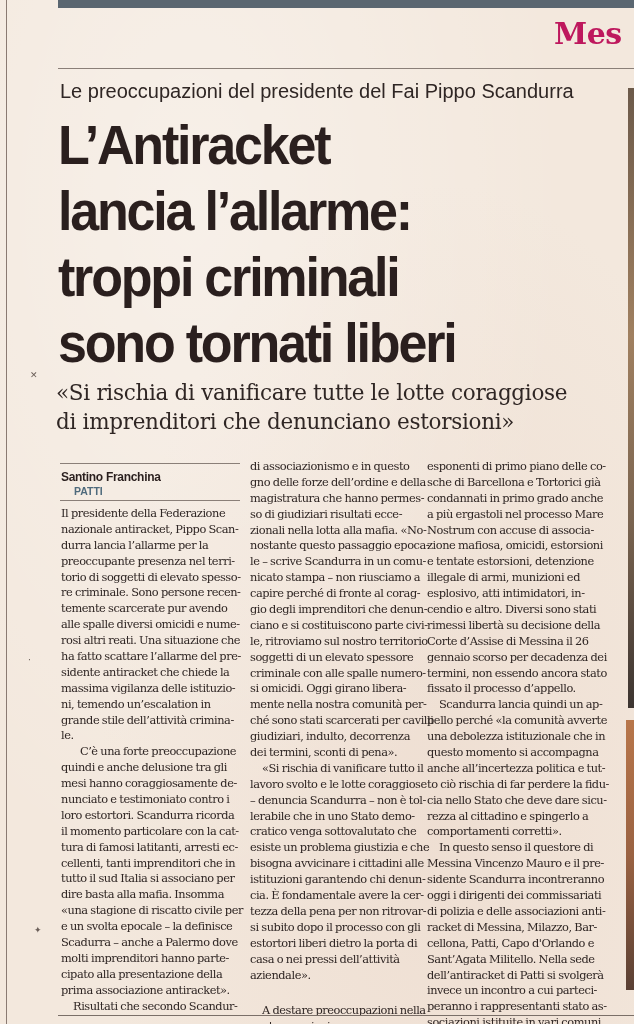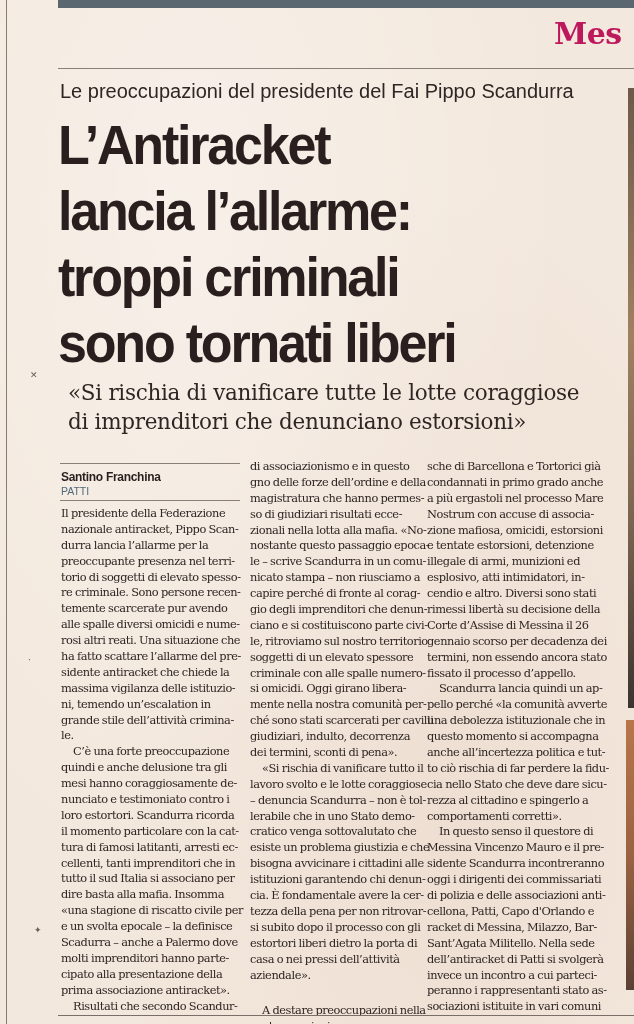--- a/index.html
+++ b/index.html
@@ -35,39 +35,39 @@
     color: #2f2624; white-space: nowrap;
   }
   .headline {
     position: absolute; left: 58px; top: 112px; width: 560px;
     font-family: "Liberation Sans", sans-serif; font-weight: bold;
     font-size: 56px; line-height: 66px; color: #2a1f1e;
     letter-spacing: -2.4px; transform: scaleX(0.93); transform-origin: left top;
   }
   .headline div { white-space: nowrap; }
   .subhead {
-    position: absolute; left: 68px; top: 378px; width: 560px;
+    position: absolute; left: 56px; top: 378px; width: 560px;
     font-family: "DejaVu Serif", serif; font-size: 21.5px; line-height: 29px;
     color: #2f2624; letter-spacing: -0.3px;
   }
   .subhead div { white-space: nowrap; }
   .byline-rule-top {
     position: absolute; left: 60px; top: 463px; width: 180px; height: 1px; background: #8a7f78;
   }
   .byline-rule-bottom {
     position: absolute; left: 60px; top: 500px; width: 180px; height: 1px; background: #8a7f78;
   }
   .author {
     position: absolute; left: 61px; top: 470px;
     font-family: "Liberation Sans", sans-serif; font-weight: bold; font-size: 12px;
     color: #2a1f1e; letter-spacing: -0.3px;
   }
   .location {
-    position: absolute; left: 61px; top: 485px;
-    font-family: "Liberation Sans", sans-serif; font-weight: normal; font-size: 10.5px;
+    position: absolute; left: 74px; top: 485px;
+    font-family: "Liberation Sans", sans-serif; font-weight: bold; font-size: 10.5px;
     color: #4f6a7c;
   }
   .column {
     position: absolute;
     font-family: "DejaVu Serif", serif; font-size: 11.4px; line-height: 15.9px;
     color: #2f2624; letter-spacing: -0.45px; word-spacing: -0.5px;
   }
   .column .line { white-space: nowrap; display: block; height: 15.9px; }
   .col1 { left: 61px; top: 506px; width: 182px; }
   .col2 { left: 250px; top: 459px; width: 180px; }
@@ -124,21 +124,21 @@
     <span class="line">re criminale. Sono persone recen-</span>
     <span class="line">temente scarcerate pur avendo</span>
     <span class="line">alle spalle diversi omicidi e nume-</span>
     <span class="line">rosi altri reati. Una situazione che</span>
     <span class="line">ha fatto scattare l’allarme del pre-</span>
     <span class="line">sidente antiracket che chiede la</span>
     <span class="line">massima vigilanza delle istituzio-</span>
     <span class="line">ni, temendo un’escalation in</span>
     <span class="line">grande stile dell’attività crimina-</span>
     <span class="line">le.</span>
-    <span class="line" style="padding-left: 12px;">C’è una forte preoccupazione</span>
+    <span class="line" style="padding-left: 12px; text-align: center;">C’è una forte preoccupazione</span>
     <span class="line">quindi e anche delusione tra gli</span>
     <span class="line">mesi hanno coraggiosamente de-</span>
     <span class="line">nunciato e testimoniato contro i</span>
     <span class="line">loro estortori. Scandurra ricorda</span>
     <span class="line">il momento particolare con la cat-</span>
     <span class="line">tura di famosi latitanti, arresti ec-</span>
     <span class="line">cellenti, tanti imprenditori che in</span>
     <span class="line">tutto il sud Italia si associano per</span>
     <span class="line">dire basta alla mafia. Insomma</span>
     <span class="line">«una stagione di riscatto civile per</span>
@@ -180,20 +180,21 @@
     <span class="line">cia. È fondamentale avere la cer-</span>
     <span class="line">tezza della pena per non ritrovar-</span>
     <span class="line">si subito dopo il processo con gli</span>
     <span class="line">estortori liberi dietro la porta di</span>
     <span class="line">casa o nei pressi dell’attività</span>
     <span class="line">aziendale».</span>
     <span class="line" style="padding-left: 12px; margin-top: 20px;">A destare preoccupazioni nella</span>
     <span class="line">nostra provincia sono per esem-</span>
   </div>
 <div class="column col3">
+    <span class="line">esponenti di primo piano delle co-</span>
     <span class="line">sche di Barcellona e Tortorici già</span>
     <span class="line">condannati in primo grado anche</span>
     <span class="line">a più ergastoli nel processo Mare</span>
     <span class="line">Nostrum con accuse di associa-</span>
     <span class="line">zione mafiosa, omicidi, estorsioni</span>
     <span class="line">e tentate estorsioni, detenzione</span>
     <span class="line">illegale di armi, munizioni ed</span>
     <span class="line">esplosivo, atti intimidatori, in-</span>
     <span class="line">cendio e altro. Diversi sono stati</span>
     <span class="line">rimessi libertà su decisione della</span>
@@ -208,22 +209,22 @@
     <span class="line">anche all’incertezza politica e tut-</span>
     <span class="line">to ciò rischia di far perdere la fidu-</span>
     <span class="line">cia nello Stato che deve dare sicu-</span>
     <span class="line">rezza al cittadino e spingerlo a</span>
     <span class="line">comportamenti corretti».</span>
     <span class="line" style="padding-left: 12px;">In questo senso il questore di</span>
     <span class="line">Messina Vincenzo Mauro e il pre-</span>
     <span class="line">sidente Scandurra incontreranno</span>
     <span class="line">oggi i dirigenti dei commissariati</span>
     <span class="line">di polizia e delle associazioni anti-</span>
+    <span class="line">racket di Messina, Milazzo, Bar-</span>
     <span class="line">cellona, Patti, Capo d'Orlando e</span>
-    <span class="line">racket di Messina, Milazzo, Bar-</span>
     <span class="line">Sant’Agata Militello. Nella sede</span>
     <span class="line">dell’antiracket di Patti si svolgerà</span>
     <span class="line">invece un incontro a cui parteci-</span>
     <span class="line">peranno i rappresentanti stato as-</span>
     <span class="line">sociazioni istituite in vari comuni</span>
   </div>
 
 <div class="bottom-rule"></div>
 
 <span class="speck" style="left:30px;top:370px;">✕</span>

